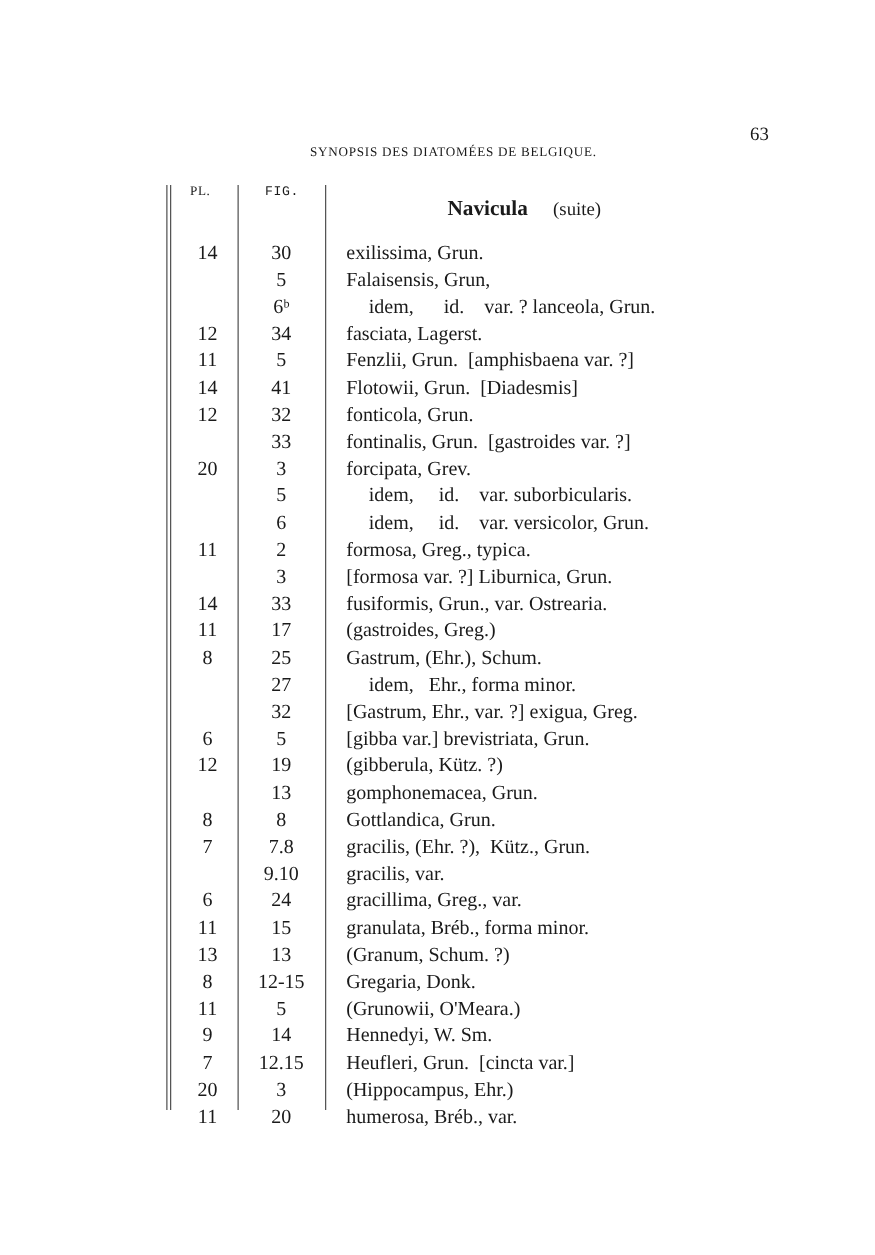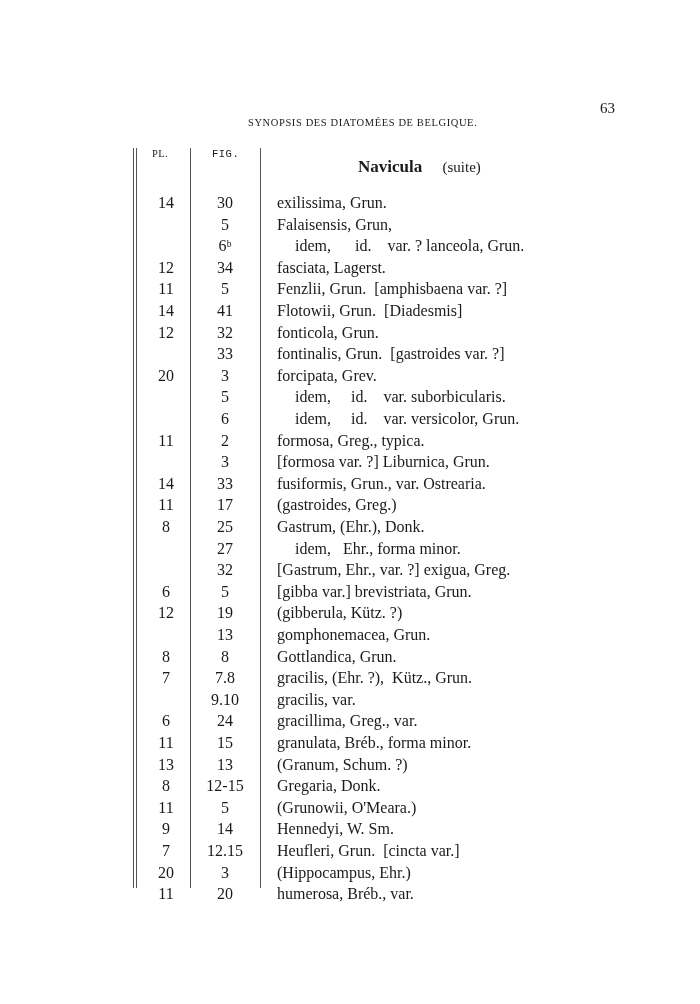--- a/index.html
+++ b/index.html
@@ -111,21 +111,21 @@
       <span class="entry">fusiformis, Grun., var. Ostrearia.</span>
     </div>
     <div class="row" style="top: 302.4px;">
       <span class="pl">11</span>
       <span class="fig">17</span>
       <span class="entry it">(gastroides, Greg.)</span>
     </div>
     <div class="row" style="top: 324px;">
       <span class="pl">8</span>
       <span class="fig">25</span>
-      <span class="entry">Gastrum, (Ehr.), Donk.</span>
+      <span class="entry">Gastrum, (Ehr.), Schum.</span>
     </div>
     <div class="row" style="top: 345.6px;">
       <span class="pl"></span>
       <span class="fig">27</span>
       <span class="entry indent">idem,   Ehr., forma minor.</span>
     </div>
     <div class="row" style="top: 367.2px;">
       <span class="pl"></span>
       <span class="fig">32</span>
       <span class="entry">[Gastrum, Ehr., var. ?] exigua, Greg.</span>

